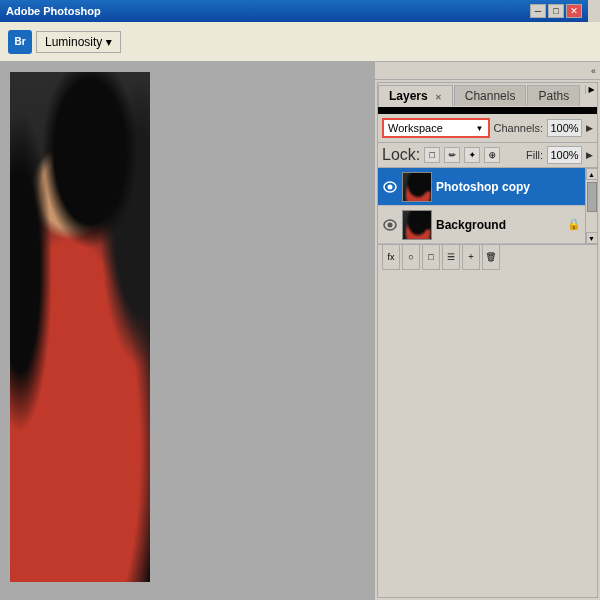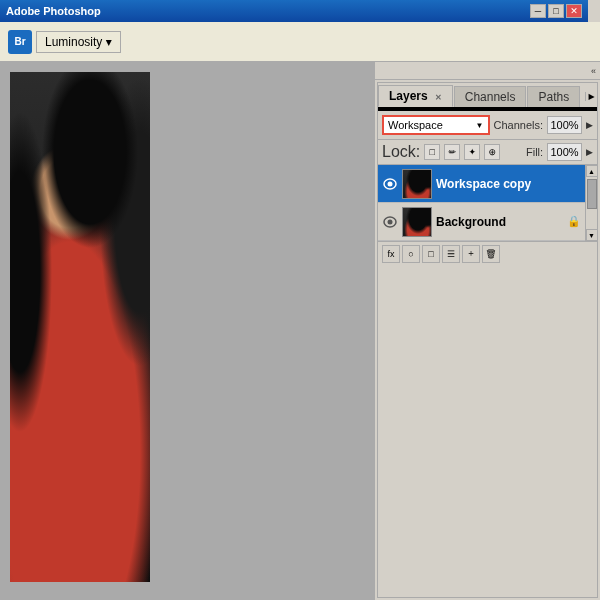--- a/index.html
+++ b/index.html
@@ -154,23 +154,23 @@
     .layers-panel {
       background: #d4d0c8;
       border: 1px solid #aaa;
       margin: 2px;
       flex: 1;
     }
 
     .panel-tabs {
       display: flex;
       background: #d4d0c8;
-      border-bottom: 4px solid #000000;
+      border-bottom: 7px solid #000000;
       padding-top: 2px;
-      align-items: center;
+      align-items: flex-start;
     }
     .panel-tab {
       padding: 3px 10px;
       font-size: 12px;
       cursor: pointer;
       border: 1px solid #aaa;
       border-bottom: none;
       background: #c0bdb5;
       color: #333;
       margin-right: 1px;
@@ -369,21 +369,21 @@
       height: 24px;
       background: #d4d0c8;
       border-top: 1px solid #aaa;
       display: flex;
       align-items: center;
       padding: 0 4px;
       gap: 2px;
     }
     .footer-btn {
       width: 18px;
-      height: 18px;
+      height: 26px;
       background: #d4d0c8;
       border: 1px solid #aaa;
       display: flex;
       align-items: center;
       justify-content: center;
       font-size: 9px;
       cursor: pointer;
     }
   </style>
 </head>
@@ -461,21 +461,21 @@
           <div class="layer-row selected">
             <div class="layer-visibility">
               <svg width="14" height="12" viewBox="0 0 14 12">
                 <ellipse cx="7" cy="6" rx="6" ry="5" fill="none" stroke="white" stroke-width="1.5"></ellipse>
                 <circle cx="7" cy="6" r="2.5" fill="white"></circle>
               </svg>
             </div>
             <div class="layer-thumbnail">
               <div class="layer-thumb-img"></div>
             </div>
-            <span class="layer-name">Workspace copy</span>
+            <span class="layer-name">Photoshop copy</span>
           </div>
 
           <div class="layer-row">
             <div class="layer-visibility">
               <svg width="14" height="12" viewBox="0 0 14 12">
                 <ellipse cx="7" cy="6" rx="6" ry="5" fill="none" stroke="#555" stroke-width="1.5"></ellipse>
                 <circle cx="7" cy="6" r="2.5" fill="#555"></circle>
               </svg>
             </div>
             <div class="layer-thumbnail">

